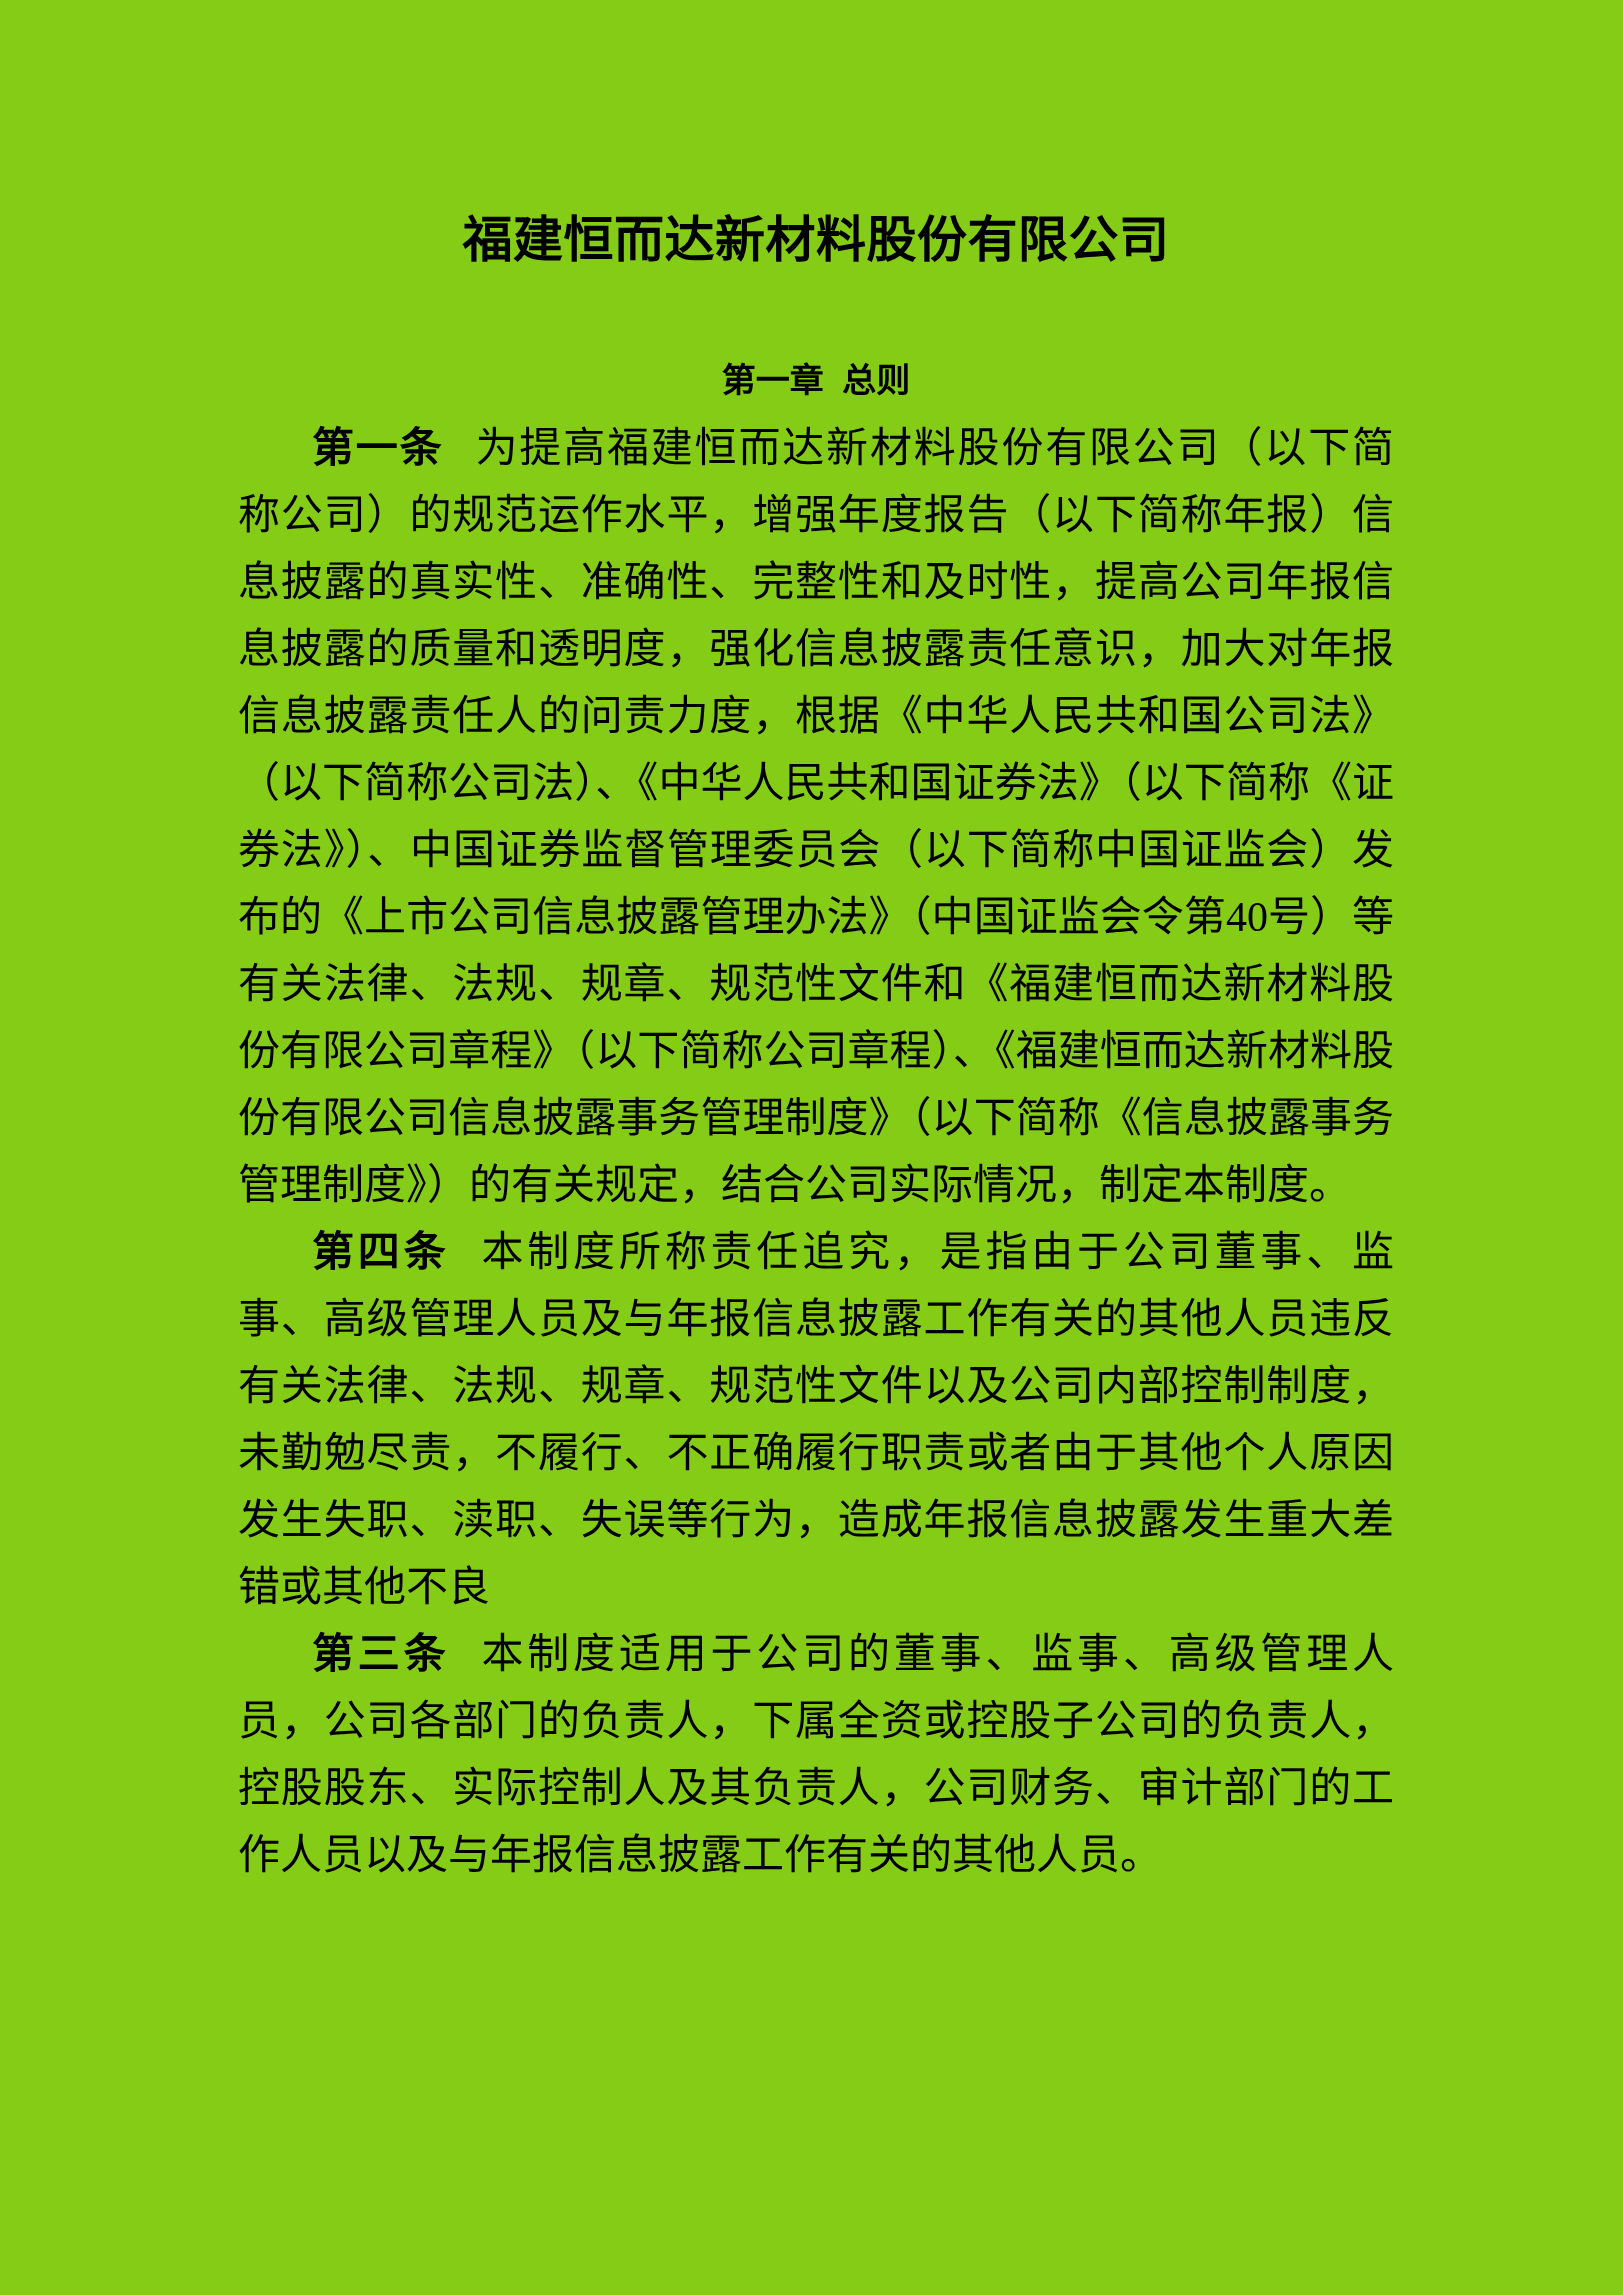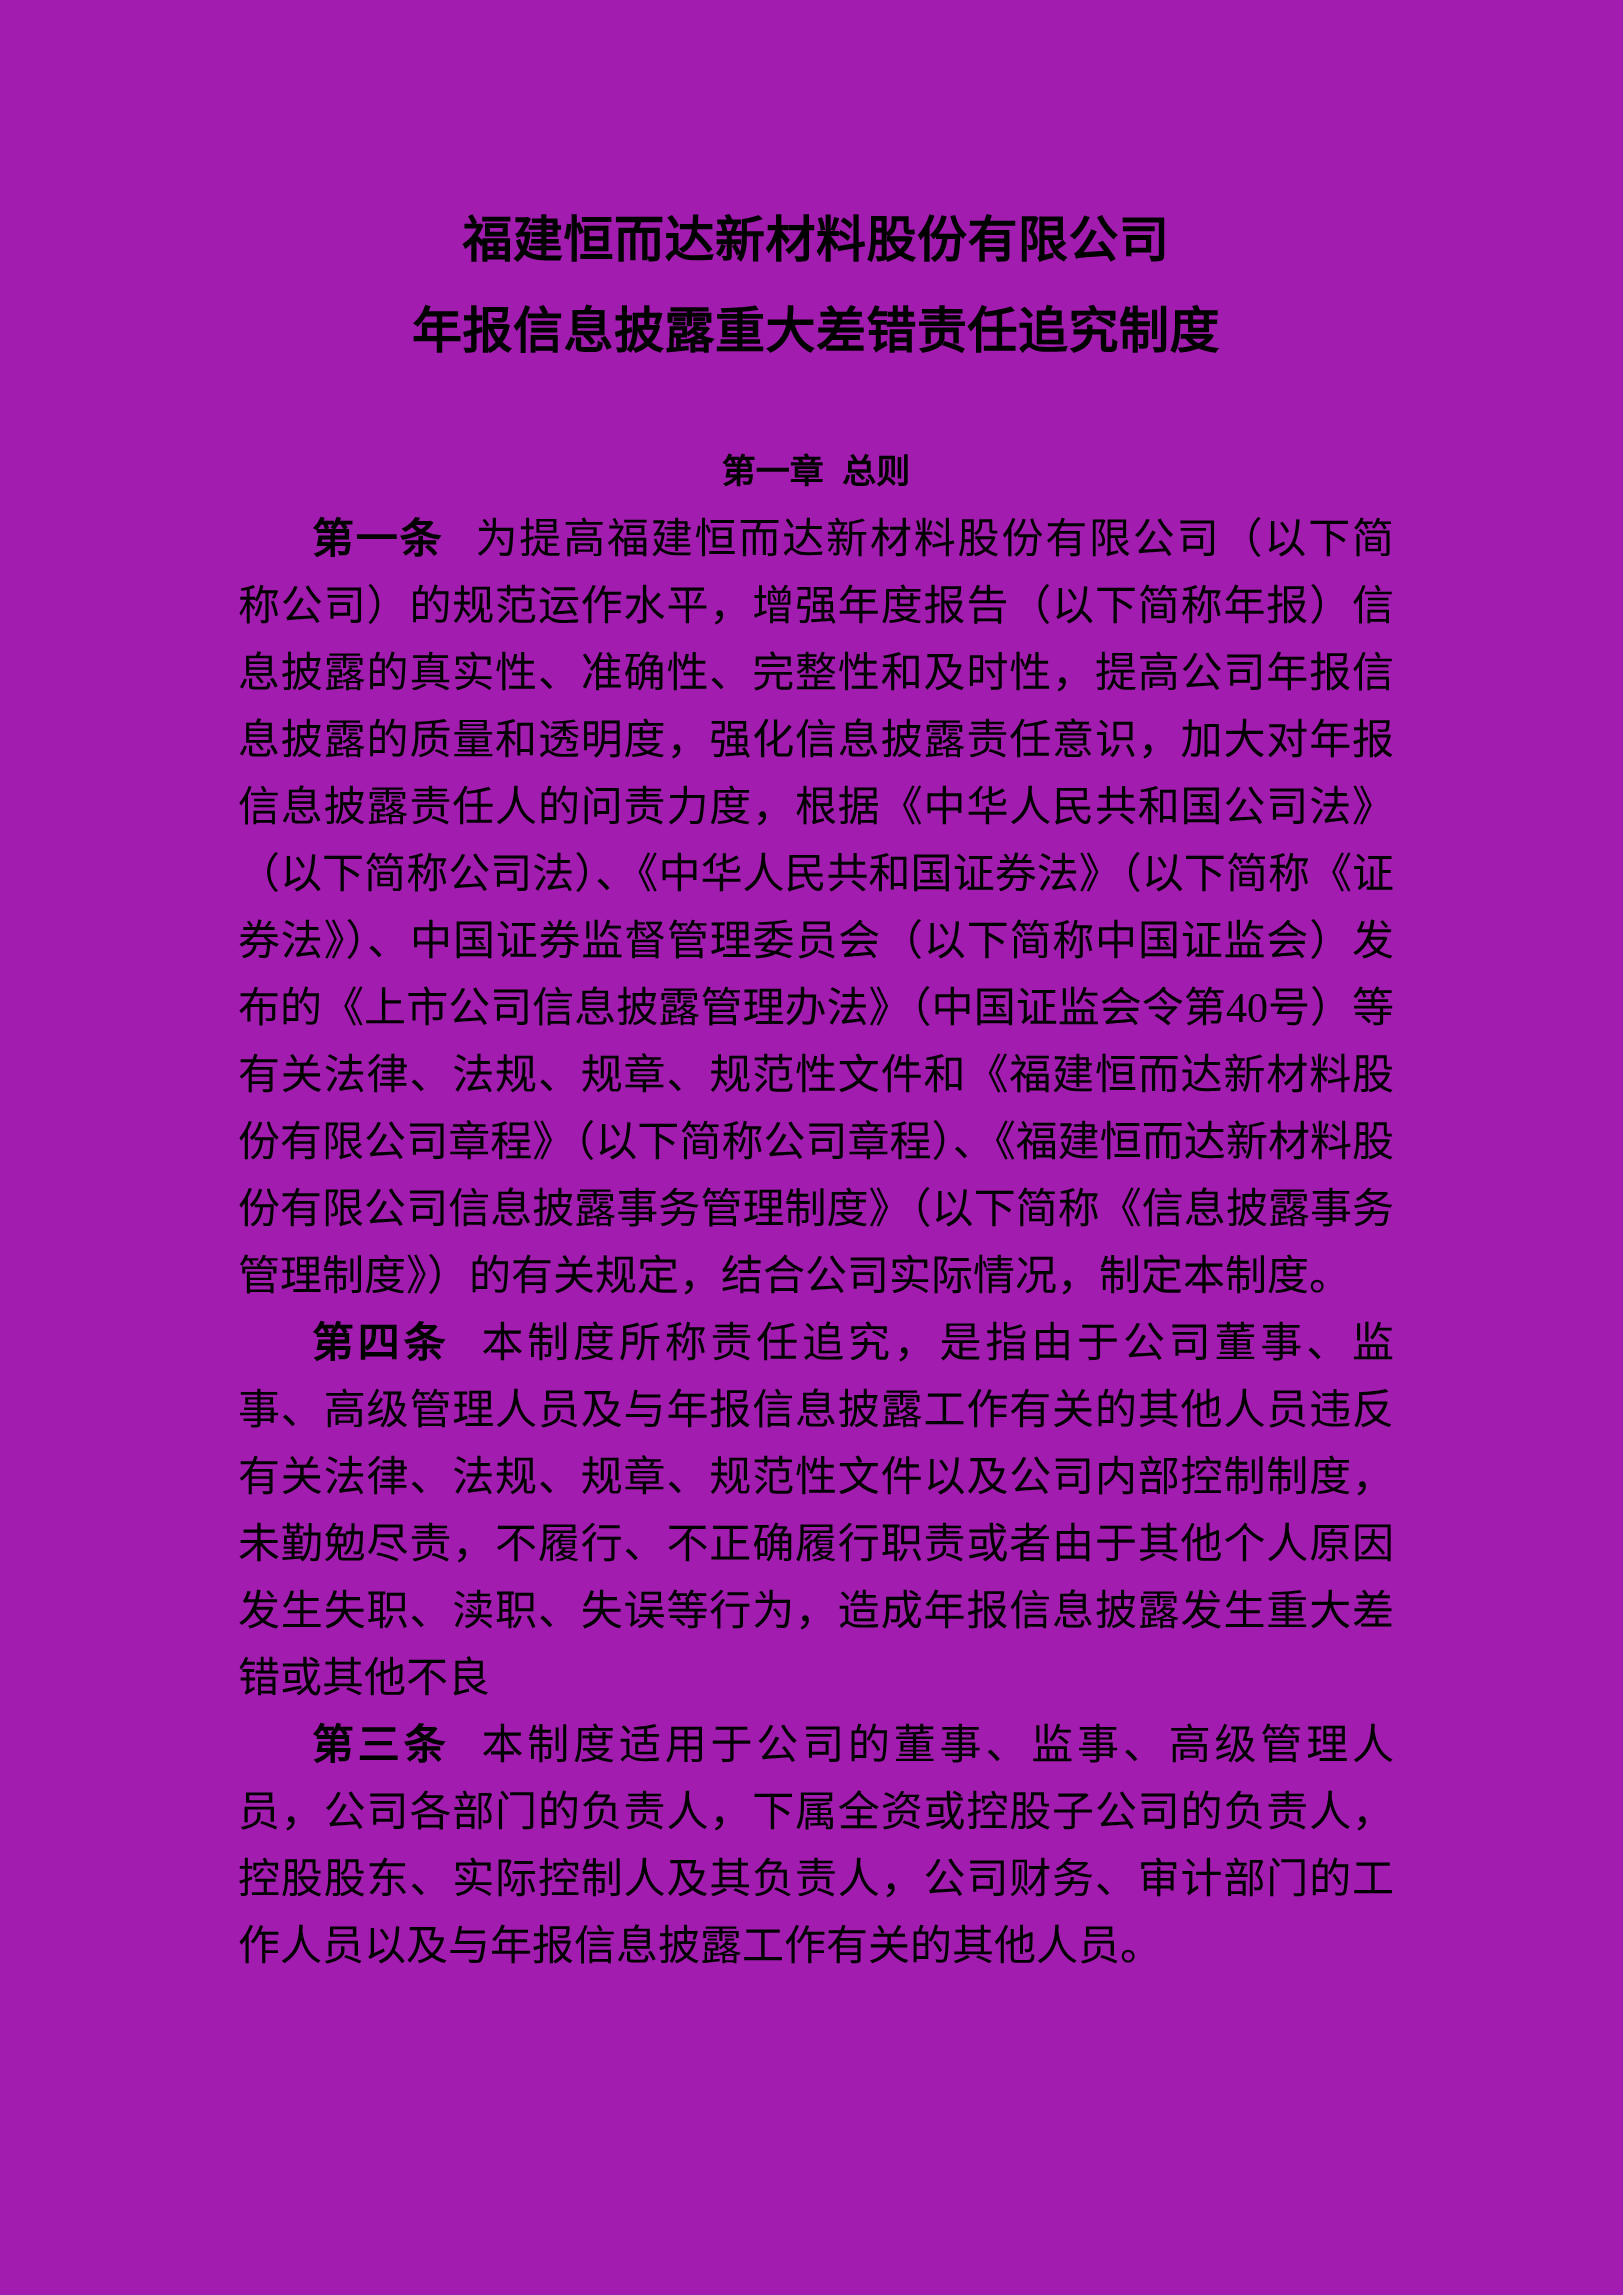--- a/index.html
+++ b/index.html
@@ -4,21 +4,21 @@
 <style>
   html, body {
     margin: 0;
     padding: 0;
     background: #ffffff;
   }
   .page {
     position: relative;
     width: 1623px;
     height: 2295px;
-    background: #a21caf;
+    background: #84cc16;
     color: #000000;
     overflow: hidden;
     box-sizing: border-box;
     padding: 0 229px 0 238px;
     font-family: "Liberation Serif", "DejaVu Serif", serif;
   }
   .doc-title {
     margin: 195px 0 0 0;
     font-size: 50px;
     line-height: 91px;
@@ -52,21 +52,20 @@
     font-weight: bold;
     margin-right: 32px;
   }
 </style>
 </head>
 <body>
 
 <div class="page">
   <h1 class="doc-title">
     <span class="title-line">福建恒而达新材料股份有限公司</span>
-    <span class="title-line">年报信息披露重大差错责任追究制度</span>
   </h1>
 
   <h2 class="chapter-heading">第一章 总则</h2>
 
   <div class="doc-body">
       <p class="para"><span class="article-label">第一条</span>为提高福建恒而达新材料股份有限公司（以下简称公司）的规范运作水平，增强年度报告（以下简称年报）信息披露的真实性、准确性、完整性和及时性，提高公司年报信息披露的质量和透明度，强化信息披露责任意识，加大对年报信息披露责任人的问责力度，根据《中华人民共和国公司法》（以下简称公司法）、《中华人民共和国证券法》（以下简称《证券法》）、中国证券监督管理委员会（以下简称中国证监会）发布的《上市公司信息披露管理办法》（中国证监会令第40号）等有关法律、法规、规章、规范性文件和《福建恒而达新材料股份有限公司章程》（以下简称公司章程）、《福建恒而达新材料股份有限公司信息披露事务管理制度》（以下简称《信息披露事务管理制度》）的有关规定，结合公司实际情况，制定本制度。</p>
       <p class="para"><span class="article-label">第四条</span>本制度所称责任追究，是指由于公司董事、监事、高级管理人员及与年报信息披露工作有关的其他人员违反有关法律、法规、规章、规范性文件以及公司内部控制制度，未勤勉尽责，不履行、不正确履行职责或者由于其他个人原因发生失职、渎职、失误等行为，造成年报信息披露发生重大差错或其他不良</p>
       <p class="para"><span class="article-label">第三条</span>本制度适用于公司的董事、监事、高级管理人员，公司各部门的负责人，下属全资或控股子公司的负责人，控股股东、实际控制人及其负责人，公司财务、审计部门的工作人员以及与年报信息披露工作有关的其他人员。</p>
     </div>
 </div>

